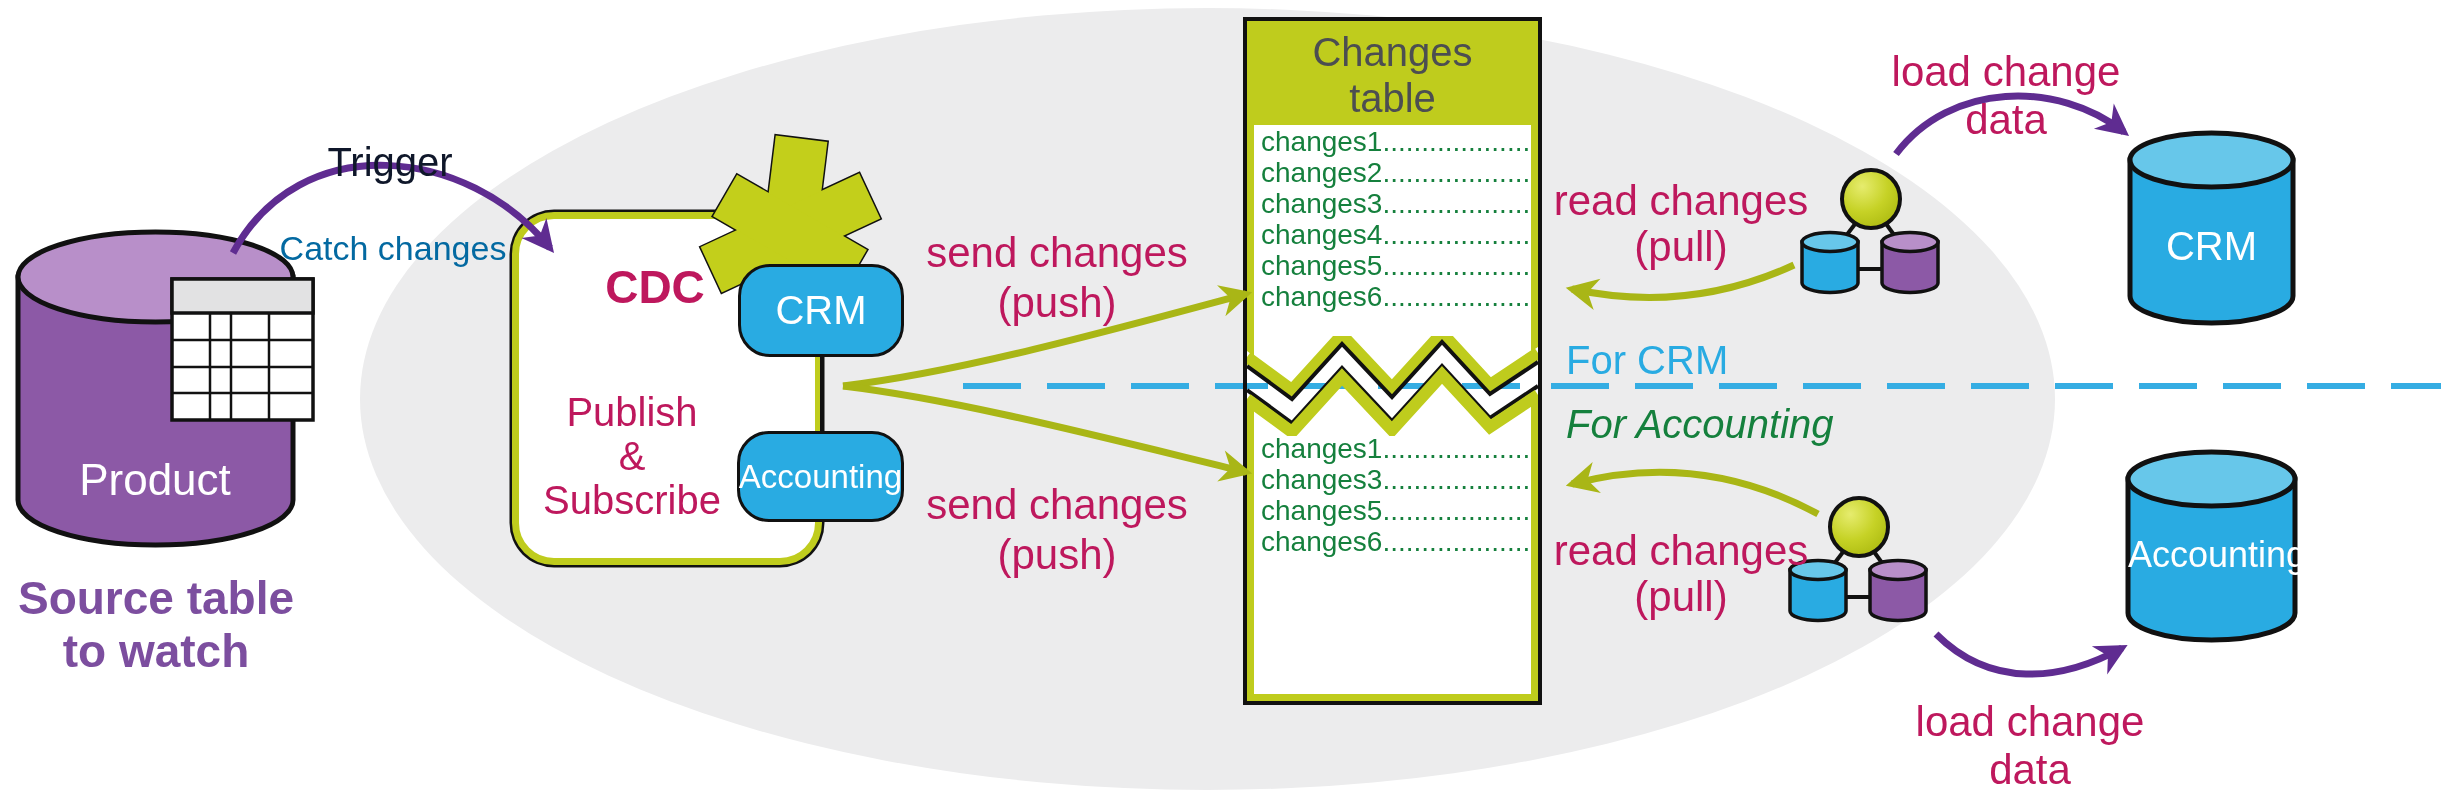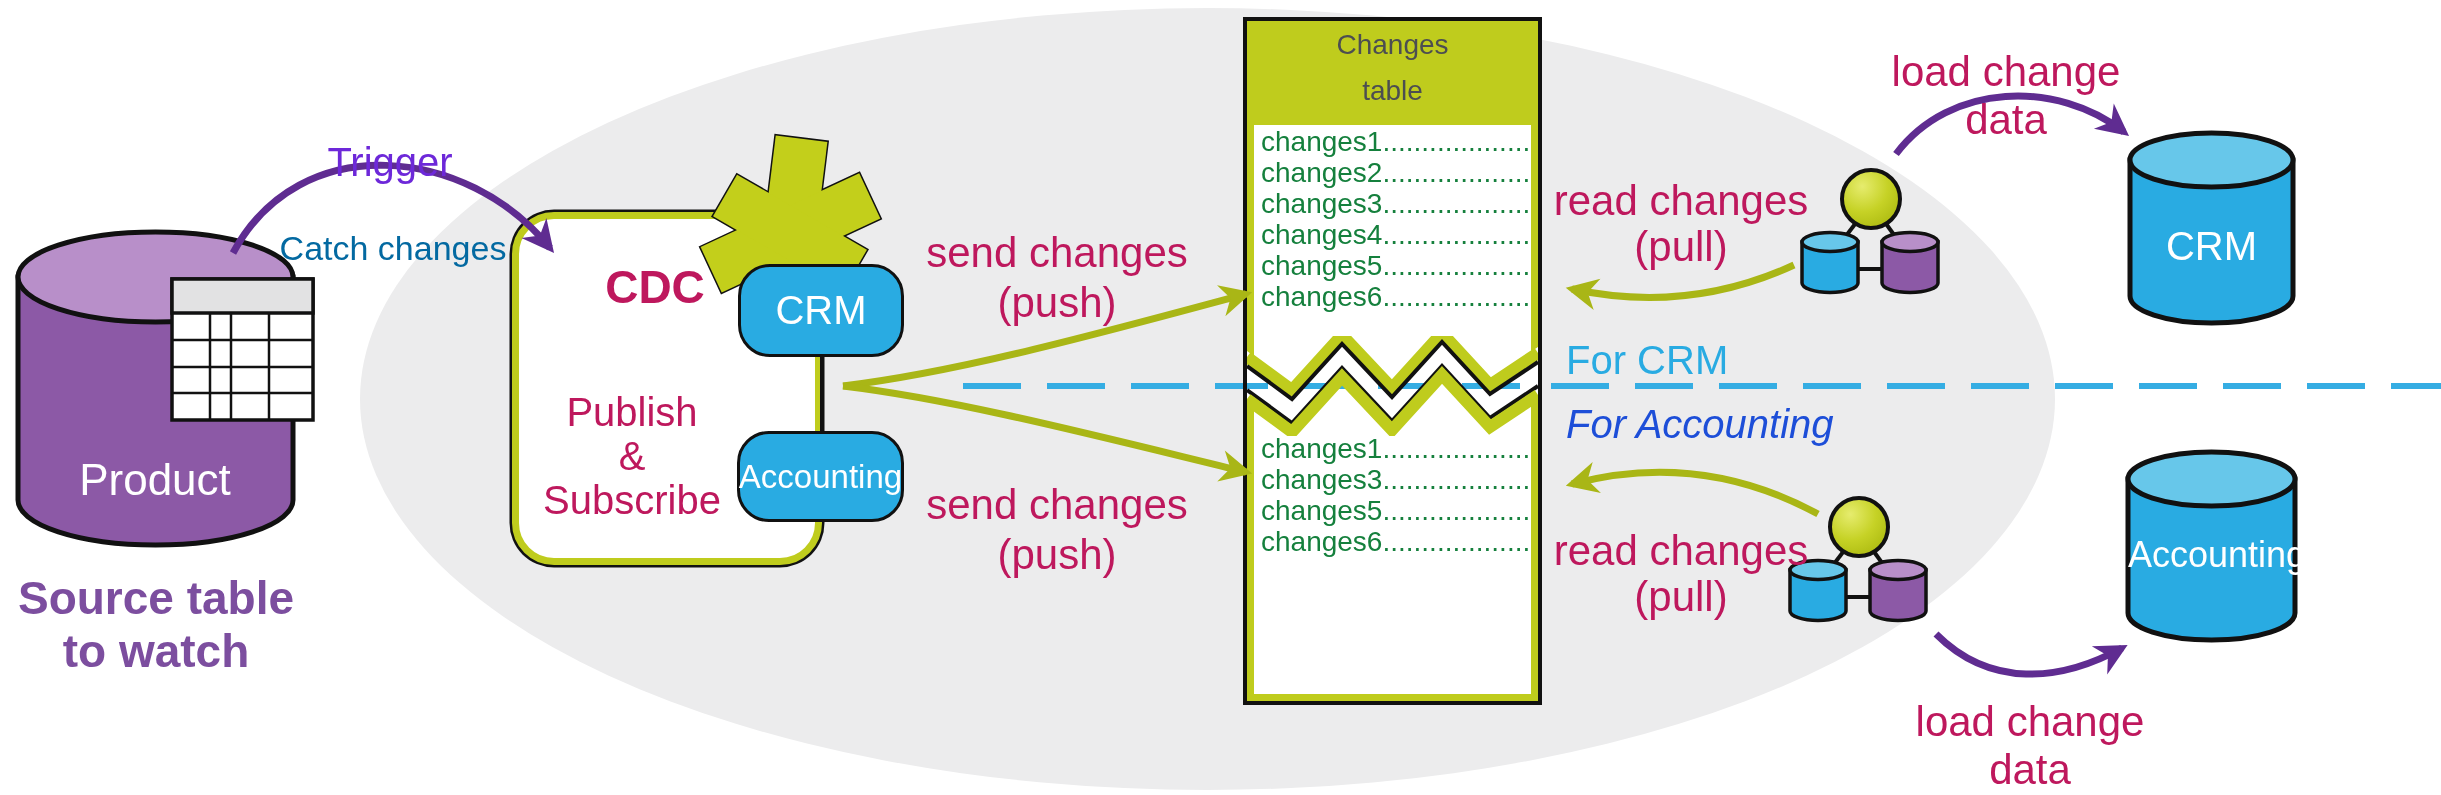--- a/index.html
+++ b/index.html
@@ -21,22 +21,22 @@
     background:#fff;border:7px solid #BFCC1D;border-radius:42px;
     box-shadow:0 0 0 2.5px #111;z-index:2;box-sizing:border-box;
   }
 
   
   .changes-table{
     position:absolute;left:1243px;top:17px;width:299px;height:688px;
     border:4px solid #111;background:#fff;z-index:2;box-sizing:border-box;
   }
   .ct-header{
-    height:97px;background:#BFCC1D;color:#4C4E51;font-size:28px;line-height:46px;
-    text-align:center;white-space:pre-line;padding-top:1px;box-sizing:border-box;
+    height:97px;background:#BFCC1D;color:#4C4E51;font-size:40px;line-height:46px;
+    text-align:center;white-space:pre-line;padding-top:8px;box-sizing:border-box;
   }
   .ct-body{
     position:absolute;left:0;top:97px;right:0;bottom:0;background:#fff;
     box-shadow:inset 0 0 0 7px #BFCC1D;
   }
   .rows{position:absolute;left:1261px;width:270px;z-index:2;}
   .rows-top{top:126px;}
   .rows-bottom{top:433px;}
   .row{
     font-size:28px;line-height:31px;color:#15803d;white-space:nowrap;overflow:hidden;
@@ -46,30 +46,30 @@
   .badge{
     position:absolute;background:#29ABE2;border:3.5px solid #111;border-radius:32px;
     color:#fff;display:flex;align-items:center;justify-content:center;z-index:5;
     box-sizing:border-box;
   }
   .badge-crm{left:738px;top:264px;width:166px;height:93px;font-size:40px;}
   .badge-accounting{left:737px;top:431px;width:167px;height:91px;font-size:33px;}
 
   
   .lbl{position:absolute;z-index:5;text-align:center;white-space:pre-line;color:#be185d;}
-  .lbl-trigger{left:300px;top:140px;width:180px;font-size:40px;color:#6d28d9;}
+  .lbl-trigger{left:300px;top:140px;width:180px;font-size:40px;color:#0f172a;}
   .lbl-catch{left:278px;top:229px;width:230px;font-size:34px;color:#0369a1;}
   .lbl-product{left:35px;top:455px;width:240px;font-size:44px;color:#fff;}
   .lbl-source{left:0px;top:572px;width:312px;font-size:46px;line-height:53px;font-weight:bold;color:#7C4E9F;}
   .lbl-cdc{left:512px;top:260px;width:230px;font-size:46px;font-weight:bold;padding-left:28px;}
   .lbl-pubsub{left:502px;top:390px;width:260px;font-size:40px;line-height:44px;}
   .lbl-push-top{left:916px;top:228px;width:282px;font-size:42px;line-height:50px;}
   .lbl-push-bottom{left:916px;top:480px;width:282px;font-size:42px;line-height:50px;}
   .lbl-for-crm{left:1566px;top:338px;width:300px;font-size:40px;color:#29ABE2;text-align:left;}
-  .lbl-for-accounting{left:1566px;top:402px;width:340px;font-size:40px;font-style:italic;color:#1d4ed8;text-align:left;}
+  .lbl-for-accounting{left:1566px;top:402px;width:340px;font-size:40px;font-style:italic;color:#15803d;text-align:left;}
   .lbl-pull-top{left:1546px;top:178px;width:270px;font-size:42px;line-height:46px;}
   .lbl-pull-bottom{left:1546px;top:528px;width:270px;font-size:42px;line-height:46px;}
   .lbl-load-top{left:1846px;top:48px;width:320px;font-size:42px;}
   .lbl-load-bottom{left:1870px;top:698px;width:320px;font-size:42px;}
   .lbl-crm-cyl{left:2130px;top:224px;width:163px;font-size:40px;color:#fff;}
   .lbl-acc-cyl{left:2128px;top:534px;width:167px;font-size:36px;color:#fff;}
 </style>
 </head>
 <body>
 

